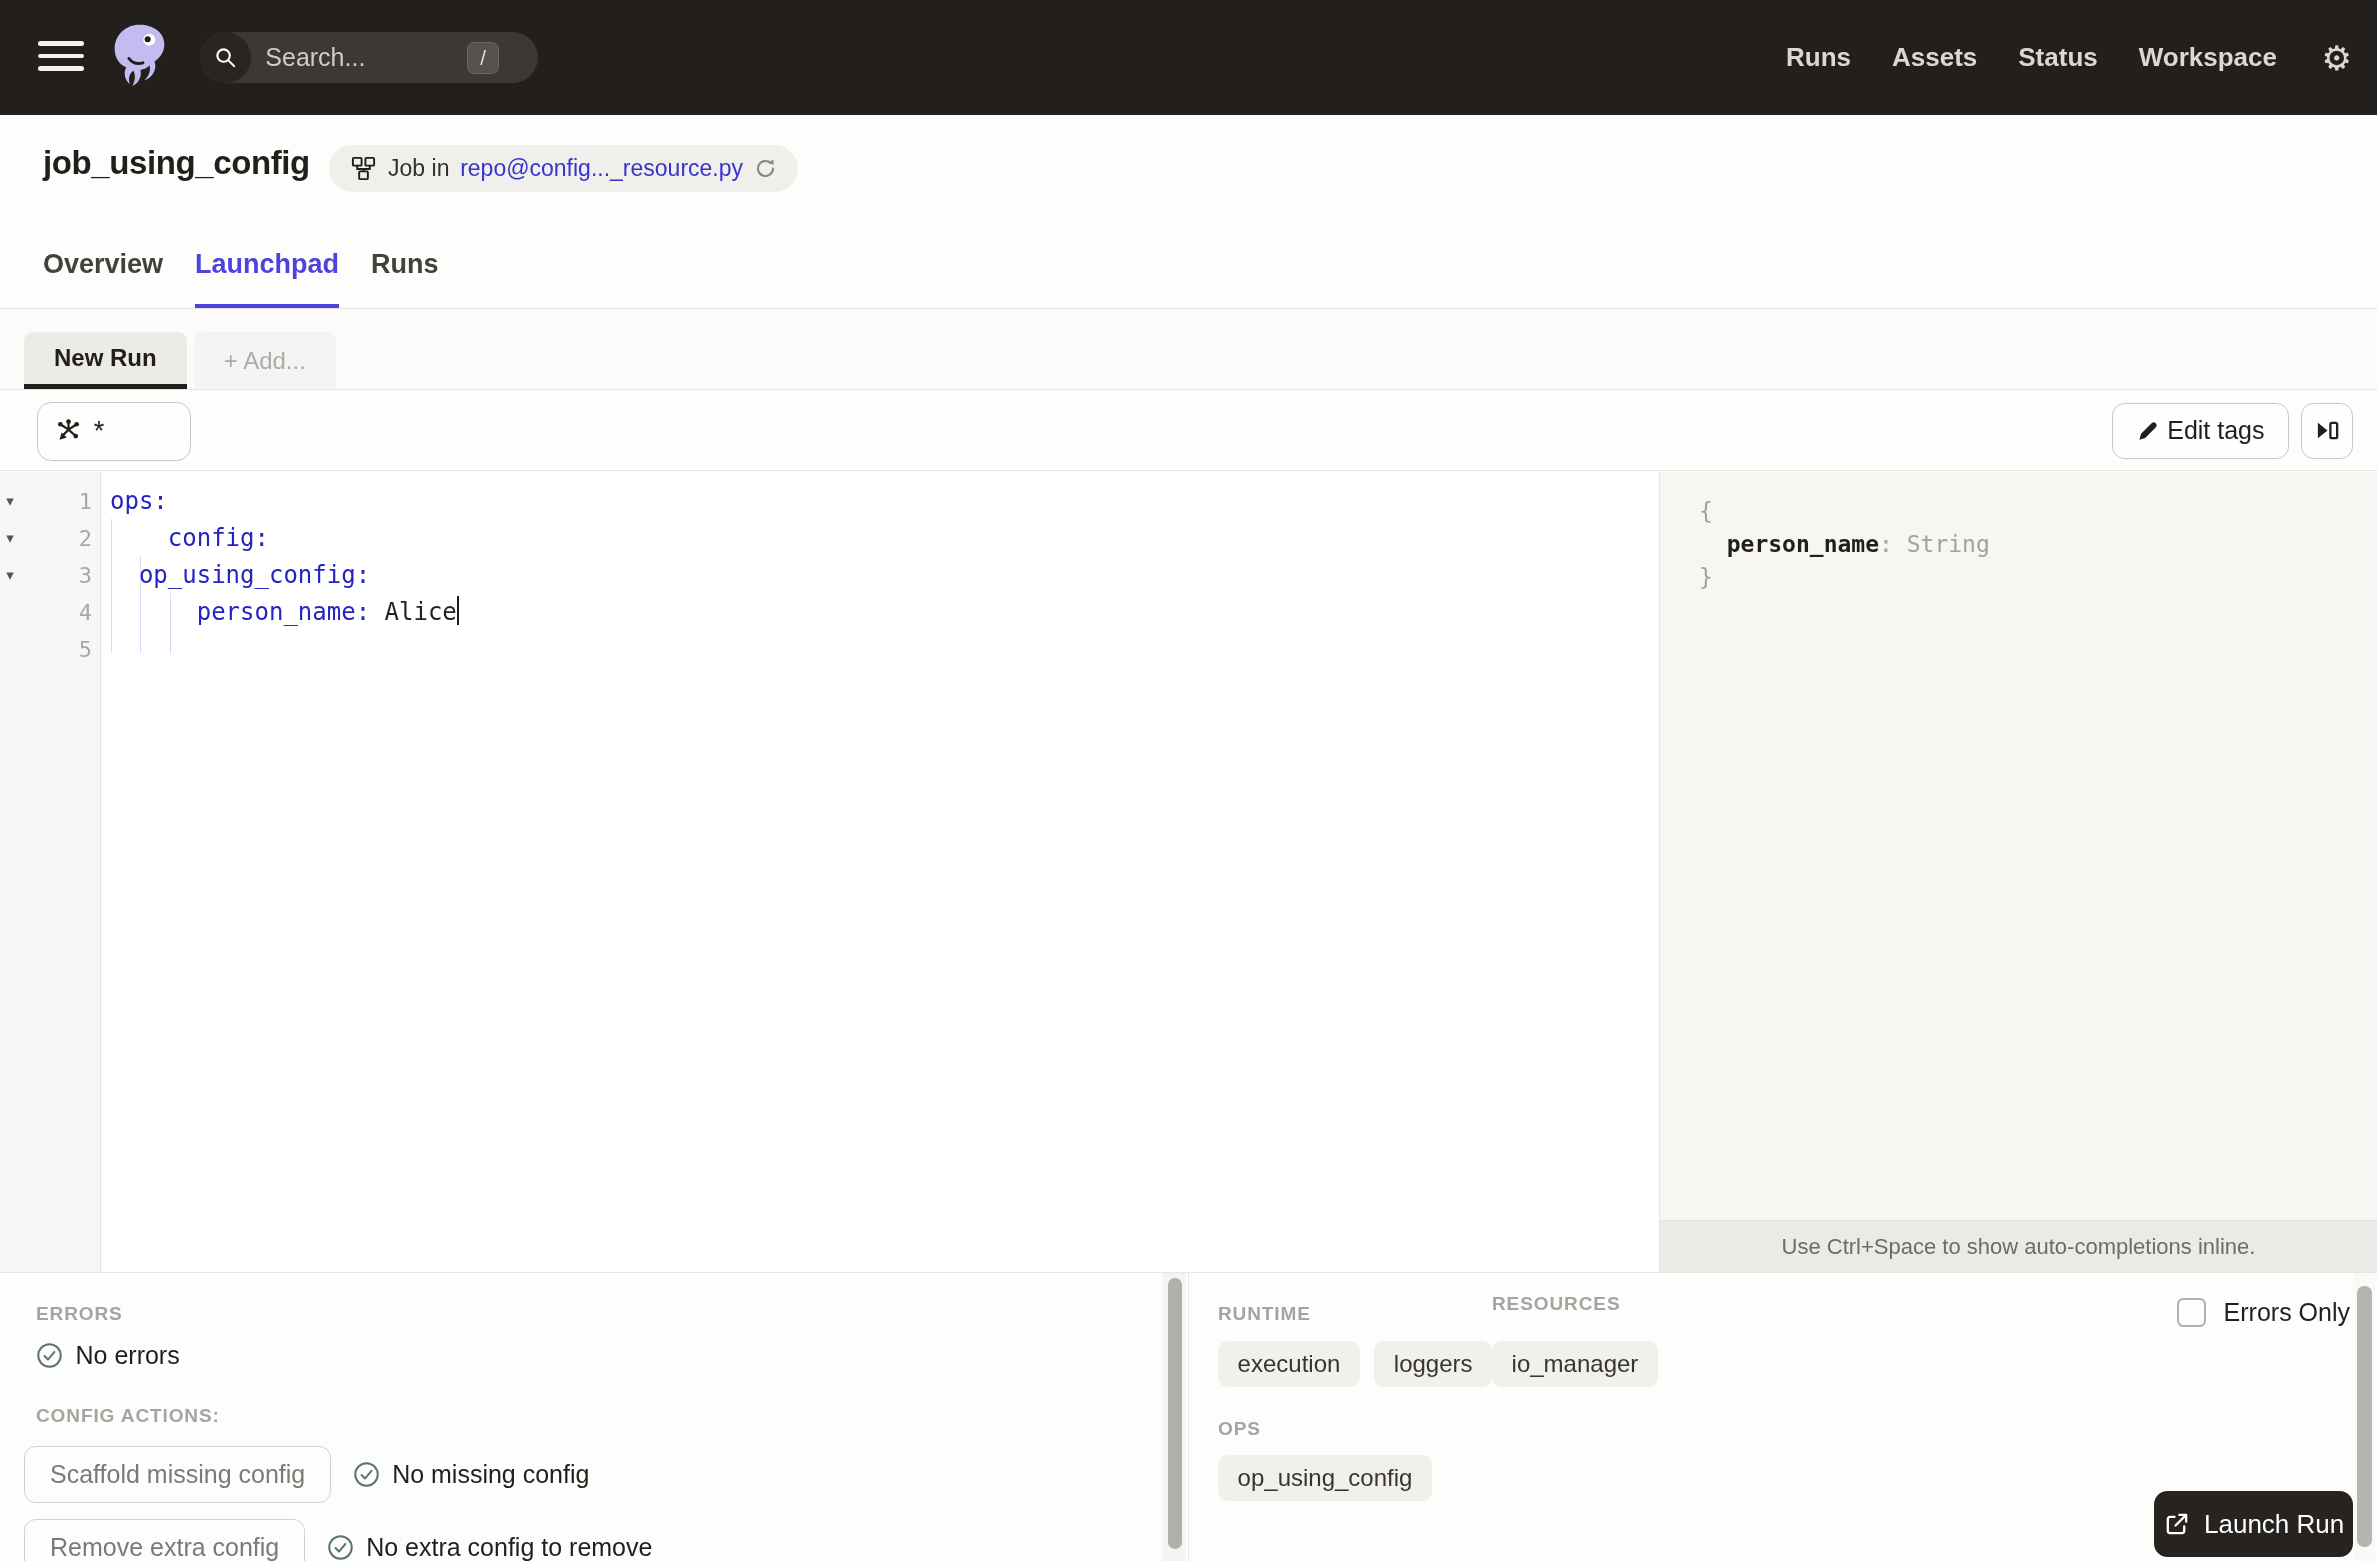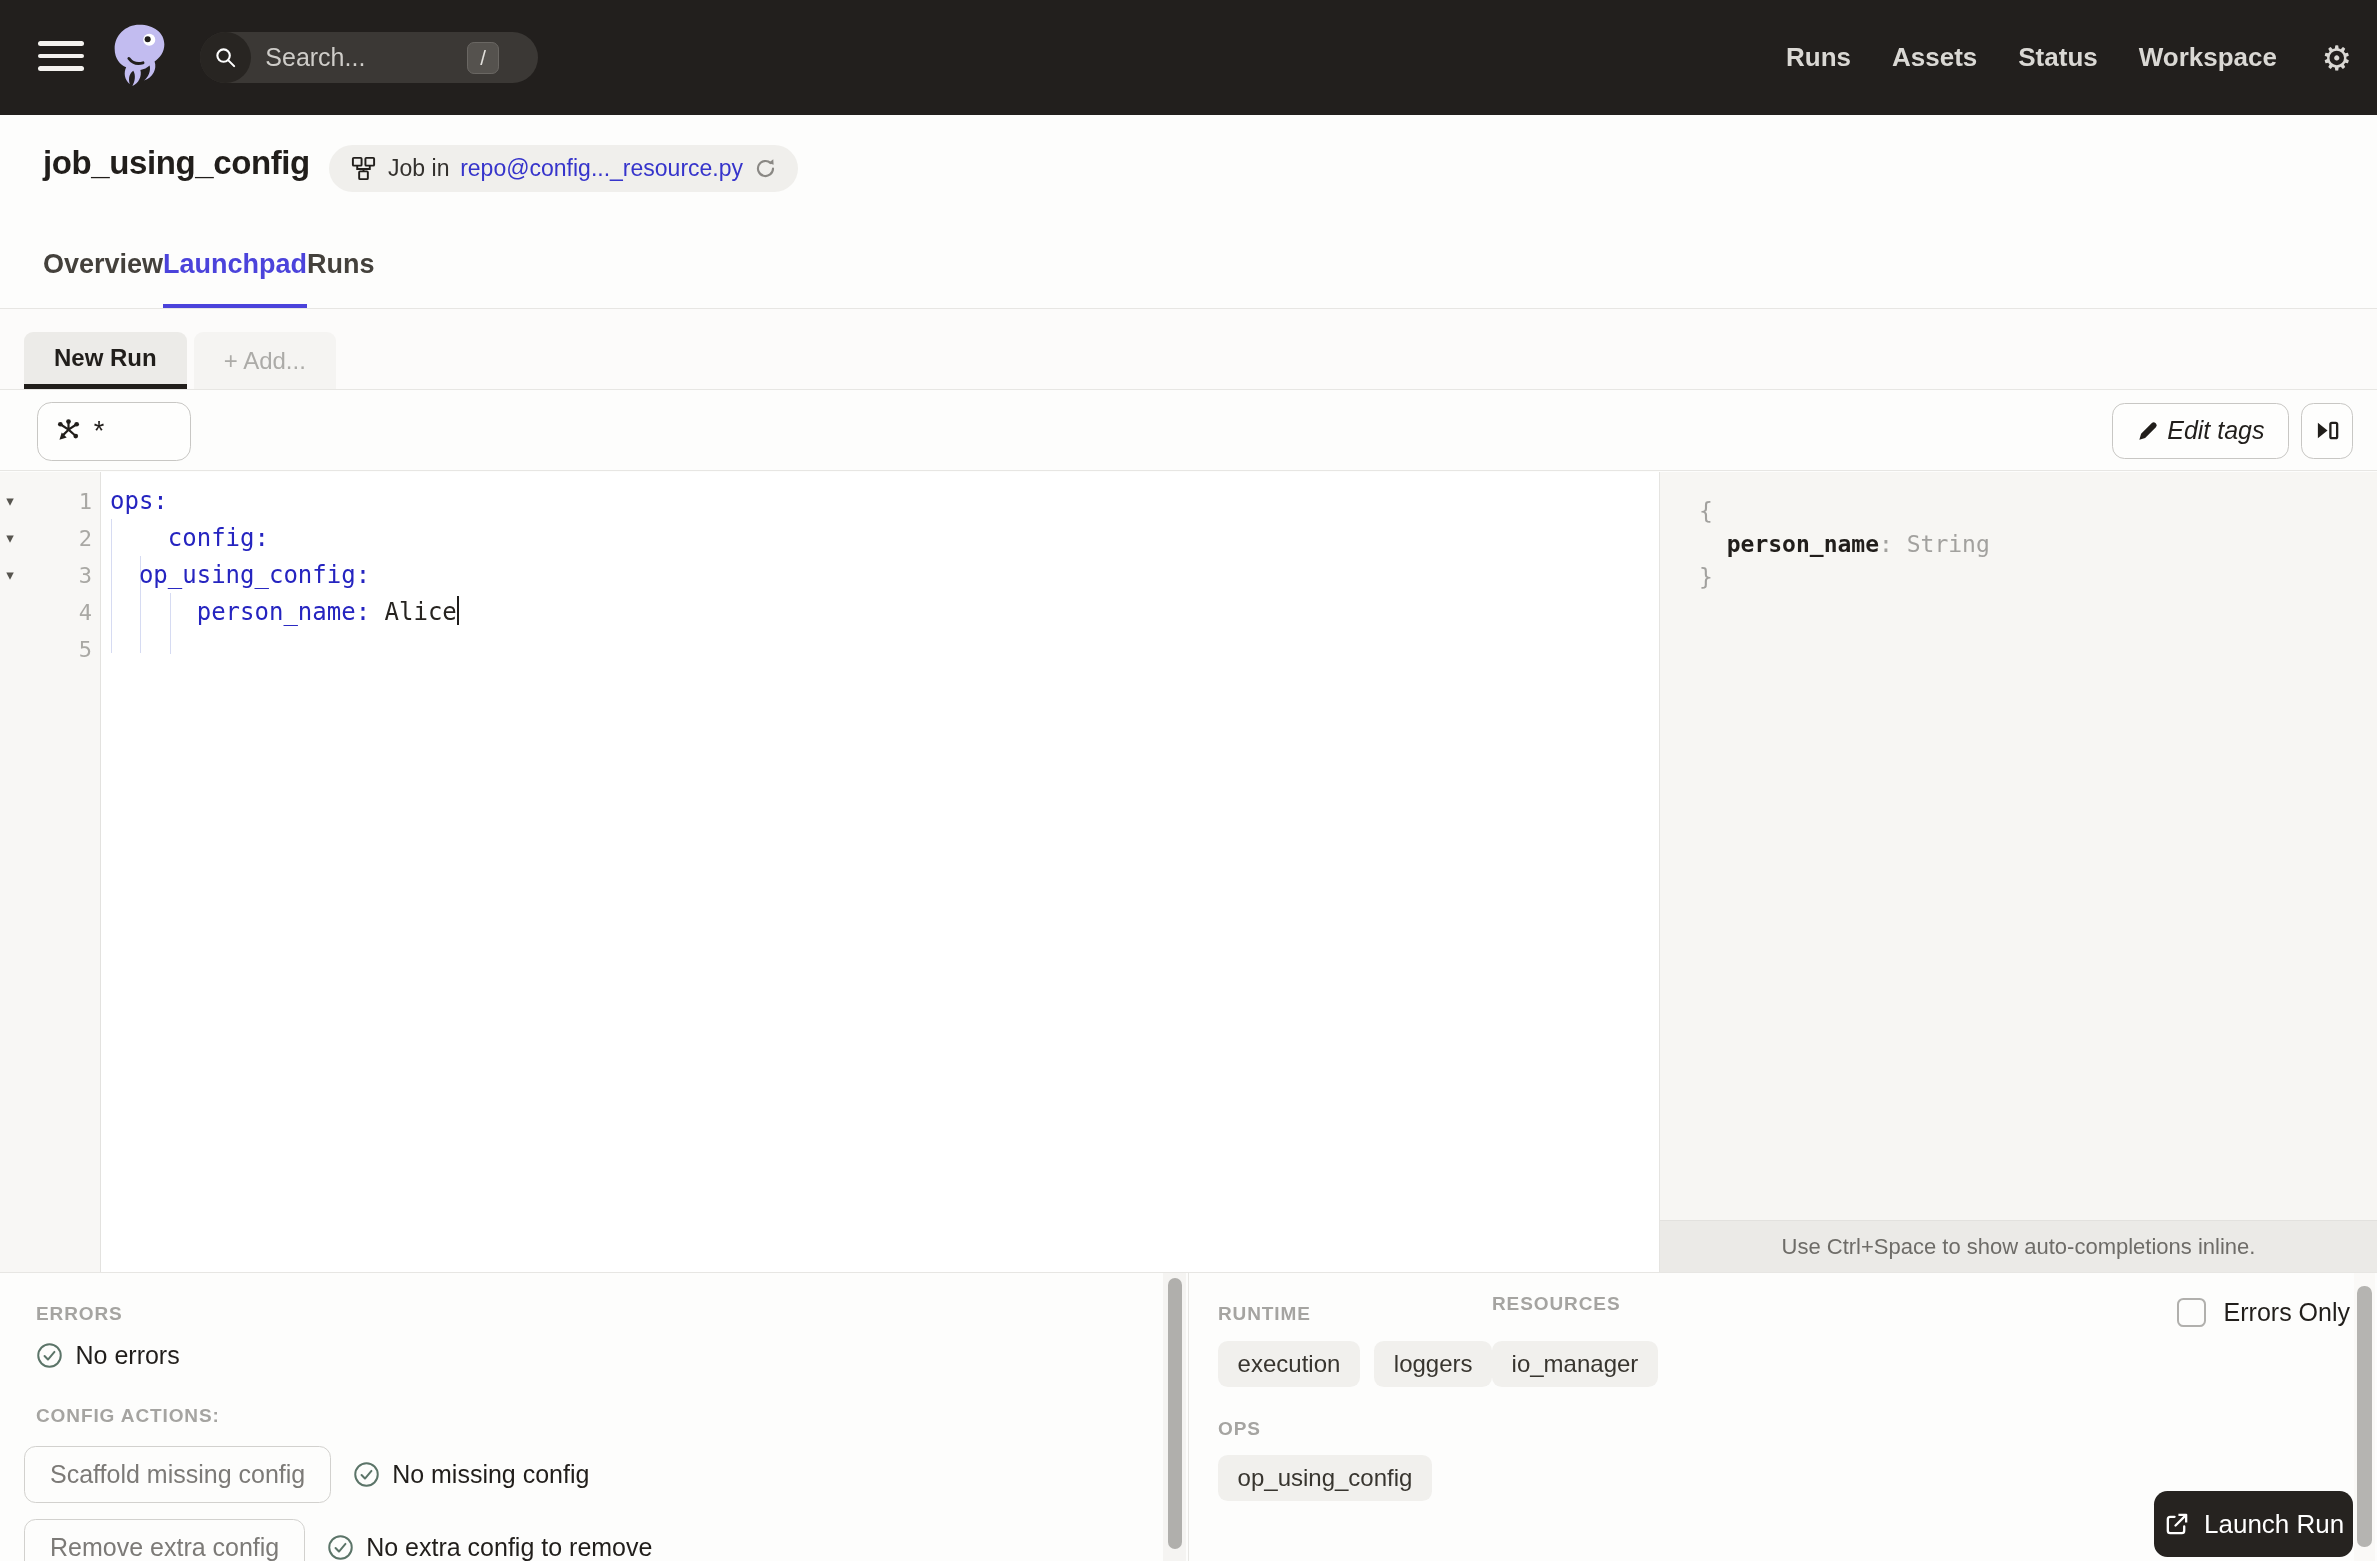--- a/index.html
+++ b/index.html
@@ -21,38 +21,38 @@
   .nav-links a { color:#DAD8D4; font-size:26px; font-weight:600; text-decoration:none; cursor:pointer; }
   .gear { position:absolute; right:25px; top:0; height:115px; display:flex; align-items:center; color:#DAD8D4; font-size:34px; cursor:pointer; }
 
   
   .header { position:absolute; left:0; top:115px; width:2377px; height:109px; background:#FDFDFC; }
   .page-title { position:absolute; left:43px; top:29px; font-size:33px; font-weight:700; color:#211E1B; letter-spacing:-0.4px; }
   .job-chip { position:absolute; left:329px; top:29.5px; height:47px; background:#F0EFEC; border-radius:24px; display:flex; align-items:center; gap:10.7px; padding:0 21.4px; font-size:23px; color:#33302D; }
   .job-chip a { color:#3634CB; text-decoration:none; cursor:pointer; }
 
   
-  .tabs { position:absolute; left:43px; top:224px; height:85px; display:flex; }
+  .tabs { position:absolute; left:43px; top:224px; height:85px; display:flex; gap:32px; }
   .tab { height:85px; display:flex; align-items:center; font-size:27px; font-weight:600; color:#44413C; cursor:pointer; border-bottom:5.4px solid transparent; }
   .tab.active { color:#4B43DB; border-bottom-color:#4B43DB; }
   .tabs-divider { position:absolute; left:0; top:308px; width:2377px; height:0.9px; background:#E7E6E3; }
 
   
   .run-band { position:absolute; left:0; top:309px; width:2377px; height:81px; background:#FCFBFA; border-bottom:0.9px solid #E7E6E3; }
   .run-tabs { position:absolute; left:24px; bottom:0; display:flex; gap:7.1px; align-items:center; }
   .run-tab { height:57px; padding:0 30px; display:flex; align-items:center; font-size:24px; border-radius:9px 9px 0 0; cursor:pointer; }
   .run-tab.active { background:#ECEBE8; color:#211E1B; font-weight:600; border-bottom:5.4px solid #211E1B; }
   .run-tab.add { background:#F5F4F2; color:#ACABA8; }
 
   
   .toolbar { position:absolute; left:0; top:390px; width:2377px; height:81px; background:#FDFDFC; border-bottom:0.9px solid #E7E6E3; }
   .op-selector { position:absolute; left:37px; top:11.6px; width:154px; height:59px; background:#FEFEFD; border:1.8px solid #C8C7C4; border-radius:14.3px; display:flex; align-items:center; gap:10.7px; padding:0 16px; cursor:text; }
   .op-selector .star { font-size:27px; color:#211E1B; }
   .toolbar-right { position:absolute; right:24px; top:12.5px; display:flex; gap:12.5px; }
-  .edit-tags-btn { height:56px; padding:0 23px; background:#FEFEFD; border:1.8px solid #C8C7C4; border-radius:12.5px; display:flex; align-items:center; gap:6px; font-size:25px; color:#211E1B; cursor:pointer;font-style:italic; }
+  .edit-tags-btn { height:56px; padding:0 23px; background:#FEFEFD; border:1.8px solid #C8C7C4; border-radius:12.5px; display:flex; align-items:center; gap:6px; font-size:25px; color:#211E1B; cursor:pointer; }
   .panel-btn { width:52px; height:56px; background:#FEFEFD; border:1.8px solid #C8C7C4; border-radius:12.5px; display:flex; align-items:center; justify-content:center; cursor:pointer; }
 
   
   .main { position:absolute; left:0; top:472px; width:2377px; height:800px; background:#FFFFFF; }
   .gutter { position:absolute; left:0; top:0; width:101px; height:800px; background:#F8F7F5; border-right:0.9px solid #E3E2DF; padding-top:10.7px; }
   .gutter-row { height:37px; display:flex; align-items:center; }
   .fold { width:23px; padding-left:6.3px; font-size:15px; color:#57554F; cursor:pointer; }
   .lineno { flex:1; text-align:right; padding-right:8px; font-family:"DejaVu Sans Mono",monospace; font-size:22px; color:#A9A8A4; }
   .code { position:absolute; left:102px; top:0; width:1558px; height:800px; padding:10.7px 0 0 8px; font-family:"DejaVu Sans Mono",monospace; font-size:24px; cursor:text; }
   .code-line { height:37px; line-height:37px; }

